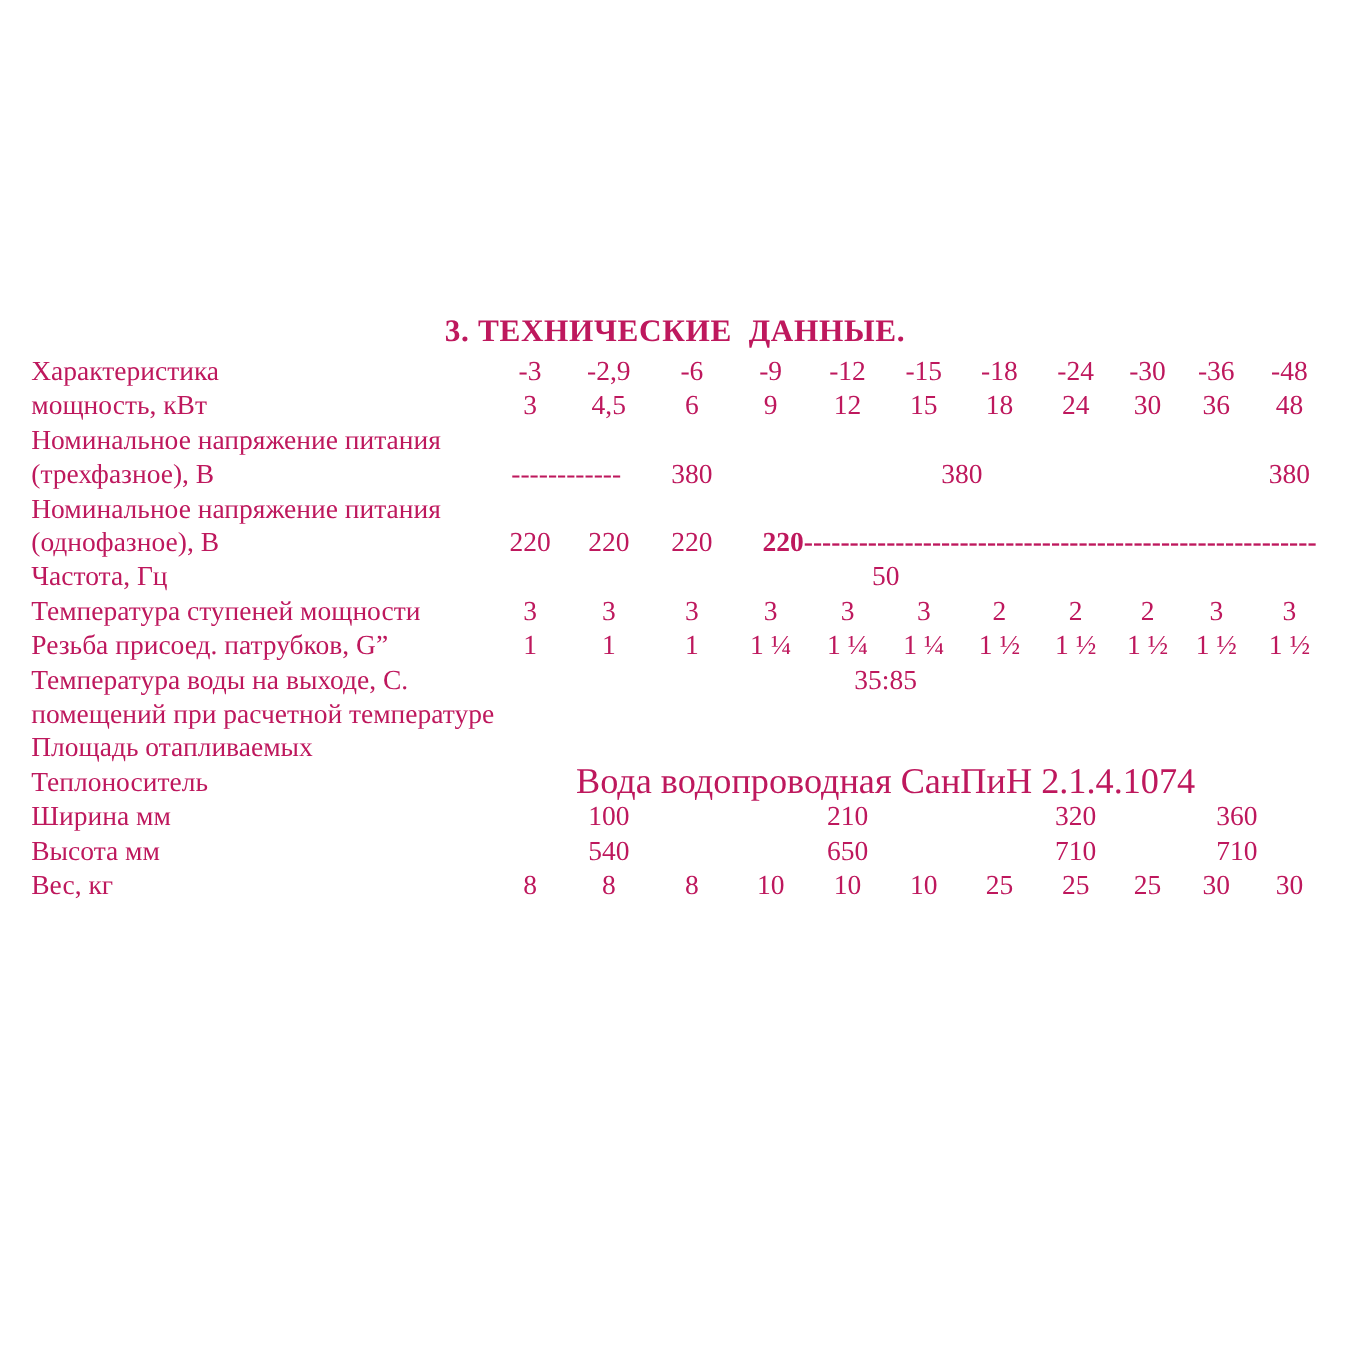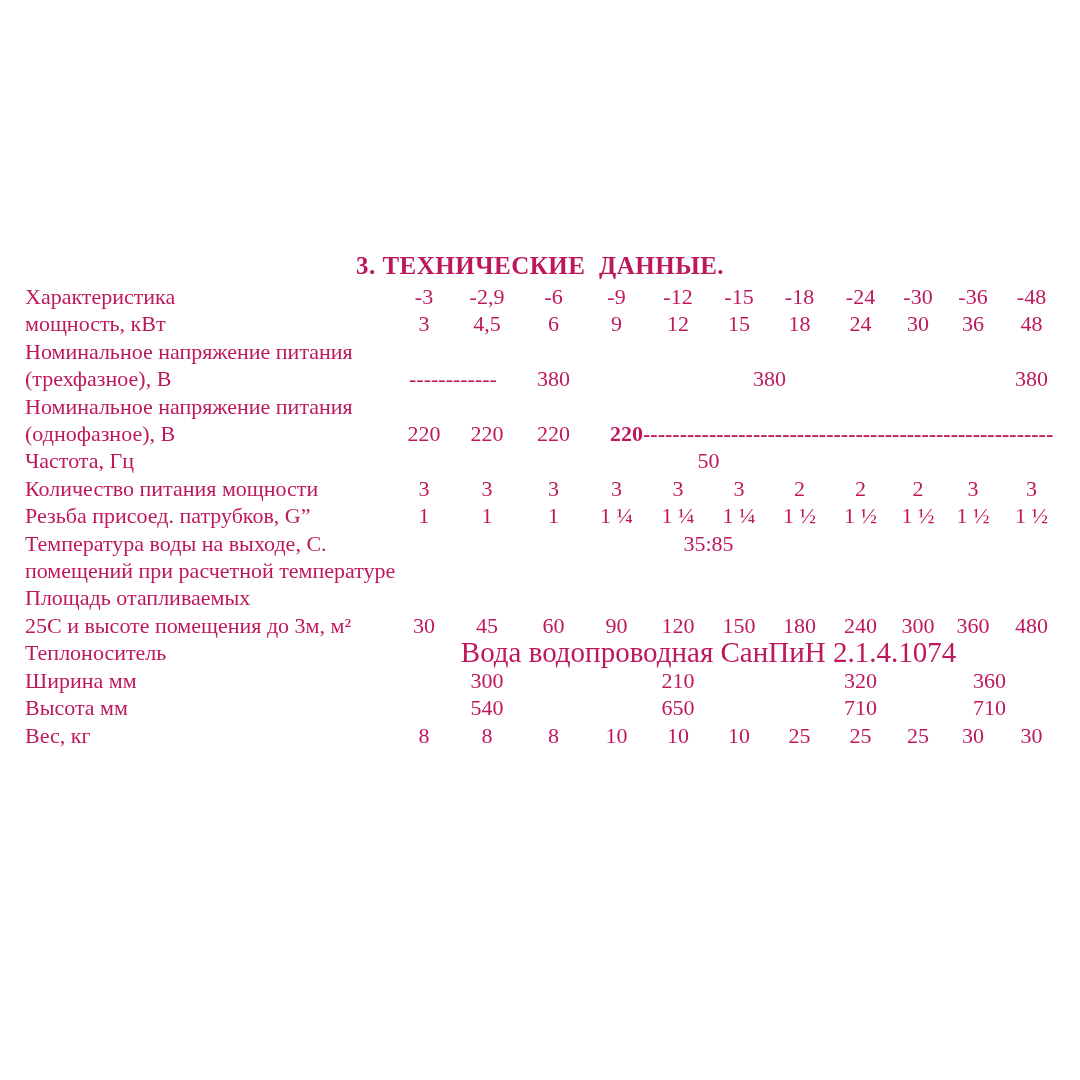--- a/index.html
+++ b/index.html
@@ -128,21 +128,21 @@
           <td>220</td>
           <td>220</td>
           <td>220</td>
           <td colspan="8" class="left pl24">220--------------------------------------------------------</td>
         </tr>
         <tr>
           <td class="label">Частота, Гц</td>
           <td colspan="11" class="shl">50</td>
         </tr>
         <tr>
-          <td class="label">Количество питания мощности</td>
+          <td class="label">Температура ступеней мощности</td>
           <td>3</td>
           <td>3</td>
           <td>3</td>
           <td>3</td>
           <td>3</td>
           <td>3</td>
           <td>2</td>
           <td>2</td>
           <td>2</td>
           <td>3</td>
@@ -168,41 +168,27 @@
         </tr>
         <tr>
           <td class="label">помещений при расчетной температуре</td>
           <td colspan="11"></td>
         </tr>
         <tr>
           <td class="label">Площадь отапливаемых</td>
           <td colspan="11"></td>
         </tr>
         <tr>
-          <td class="label">25С и высоте помещения до 3м, м²</td>
-          <td>30</td>
-          <td>45</td>
-          <td>60</td>
-          <td>90</td>
-          <td>120</td>
-          <td>150</td>
-          <td>180</td>
-          <td>240</td>
-          <td>300</td>
-          <td>360</td>
-          <td>480</td>
-        </tr>
-        <tr>
           <td class="label">Теплоноситель</td>
           <td colspan="11" class="big shl">Вода водопроводная СанПиН 2.1.4.1074</td>
         </tr>
         <tr>
           <td class="label">Ширина мм</td>
           <td></td>
-          <td>300</td>
+          <td>100</td>
           <td colspan="2"></td>
           <td>210</td>
           <td colspan="2"></td>
           <td>320</td>
           <td></td>
           <td colspan="2" class="shm">360</td>
         </tr>
         <tr>
           <td class="label">Высота мм</td>
           <td></td>

